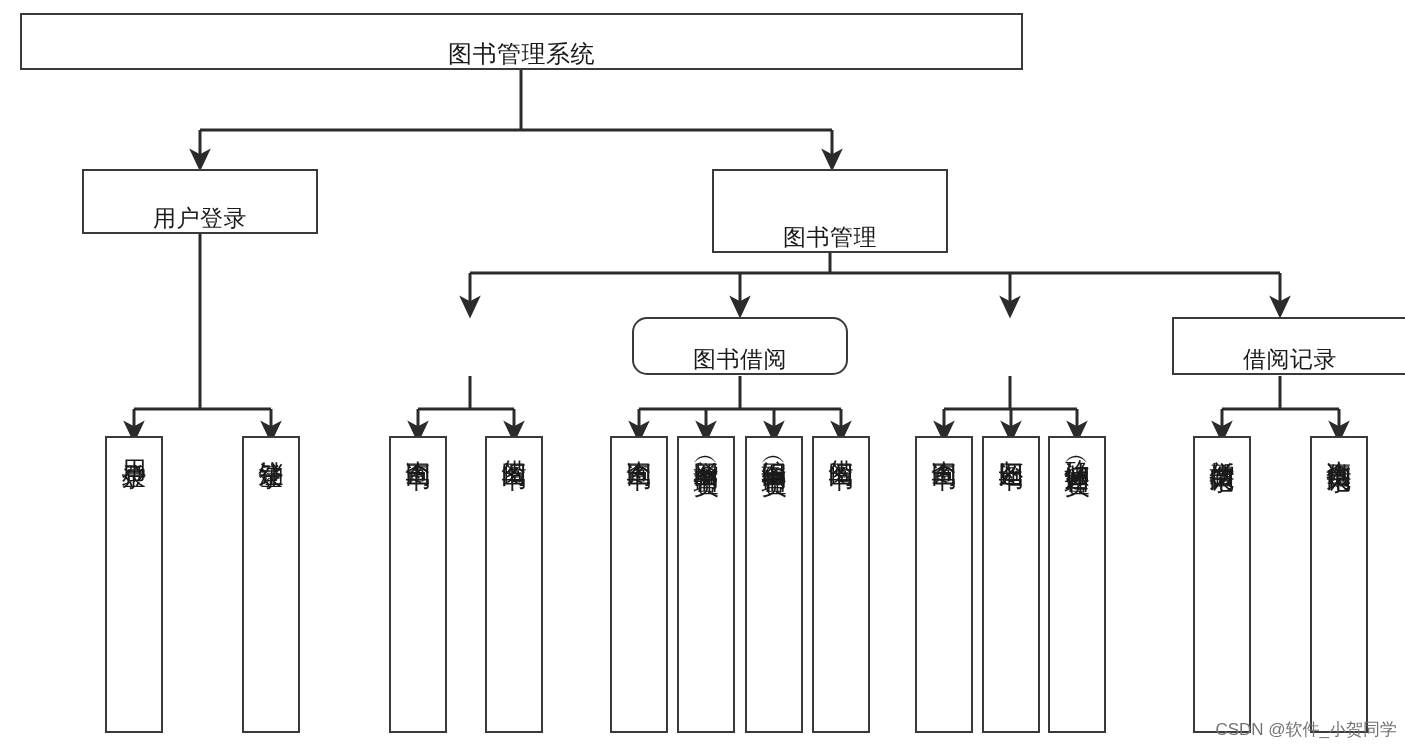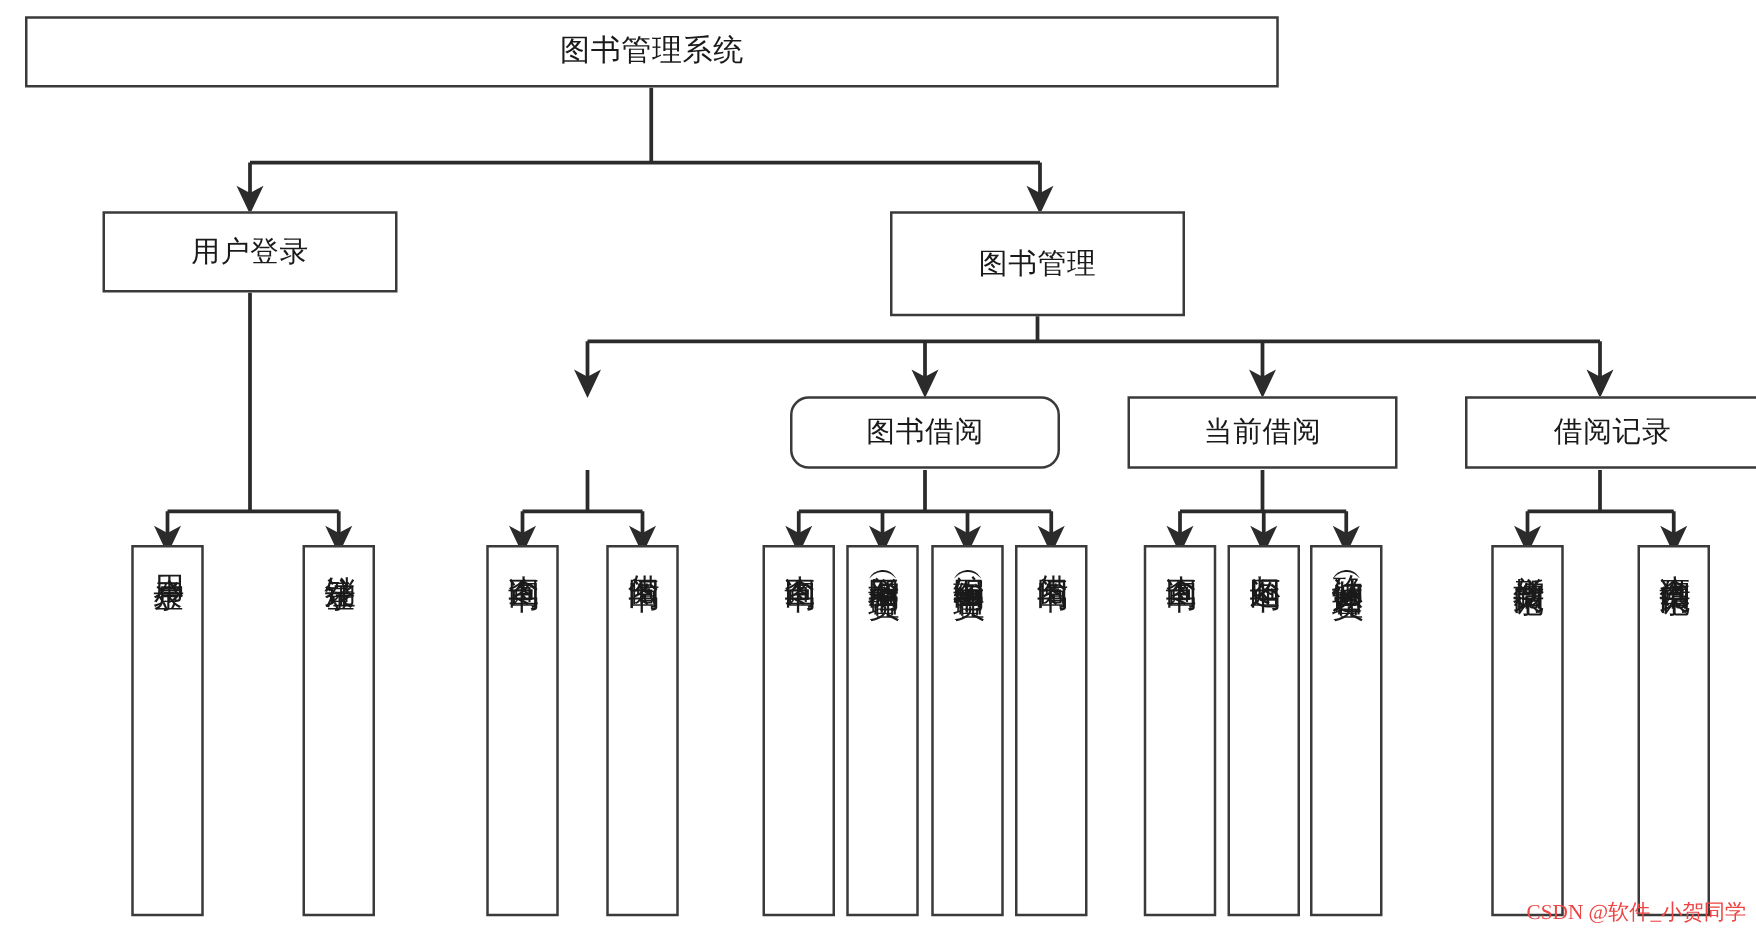--- a/index.html
+++ b/index.html
@@ -25,21 +25,21 @@
     width: 1405px;
     height: 747px;
     pointer-events: none;
   }
   .node {
     position: absolute;
     box-sizing: border-box;
     background: #ffffff;
     border: 2px solid #3a3a3a;
     display: flex;
-    align-items: center;
+    align-items: flex-end;
     justify-content: center;
     color: #1a1a1a;
     z-index: 2;
   }
   .node .lbl {
     display: block;
     line-height: 1.18;
     letter-spacing: 0.5px;
   }
   
@@ -61,24 +61,24 @@
     font-size: 25px;
     line-height: 1.0;
     letter-spacing: 2px;
     white-space: nowrap;
   }
   .watermark {
     position: absolute;
     right: 8px;
     bottom: 6px;
     font-size: 17px;
-    color: #ef4444;
+    color: #737373;
     white-space: nowrap;
     z-index: 3;
-    font-family: Liberation Serif, serif;
+    font-family: Liberation Sans, sans-serif;
   }
 </style>
 </head>
 <body>
 
 <div id="canvas">
 
   <svg class="edges" viewBox="0 0 1405 747" xmlns="http://www.w3.org/2000/svg">
     <defs>
       <marker id="arrow" markerWidth="9" markerHeight="9" refX="4.2" refY="4.2" orient="auto" markerUnits="strokeWidth">
@@ -136,23 +136,20 @@
   <div class="node h" style="left:82px; top:169px; width:236px; height:65px;">
     <span class="lbl">用户登录</span>
   </div>
   <div class="node h" style="left:712px; top:169px; width:236px; height:84px;">
     <span class="lbl">图书管理</span>
   </div>
 
   <div class="node h" style="left:632px; top:317px; width:216px; height:58px;border-radius:15px;">
     <span class="lbl">图书借阅</span>
   </div>
-  <div class="node h" style="left:902px; top:317px; width:216px; height:58px;">
-    <span class="lbl">当前借阅</span>
-  </div>
   <div class="node h" style="left:1172px; top:317px; width:236px; height:58px;">
     <span class="lbl">借阅记录</span>
   </div>
 
   <div class="node v" style="left:105px; top:436px; width:58px; height:297px;">
     <span class="lbl">用户登录</span>
   </div>
   <div class="node v" style="left:242px; top:436px; width:58px; height:297px;">
     <span class="lbl">注销登录</span>
   </div>

